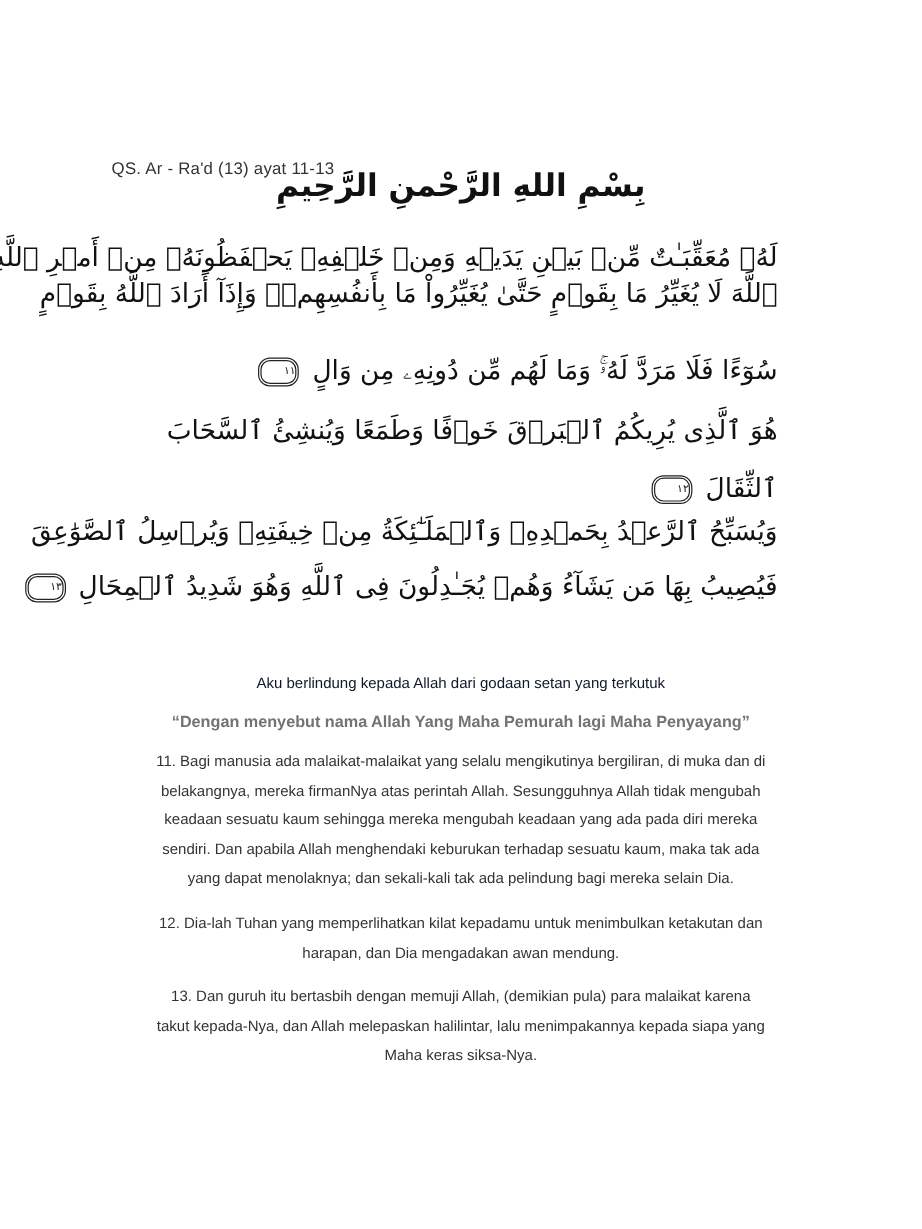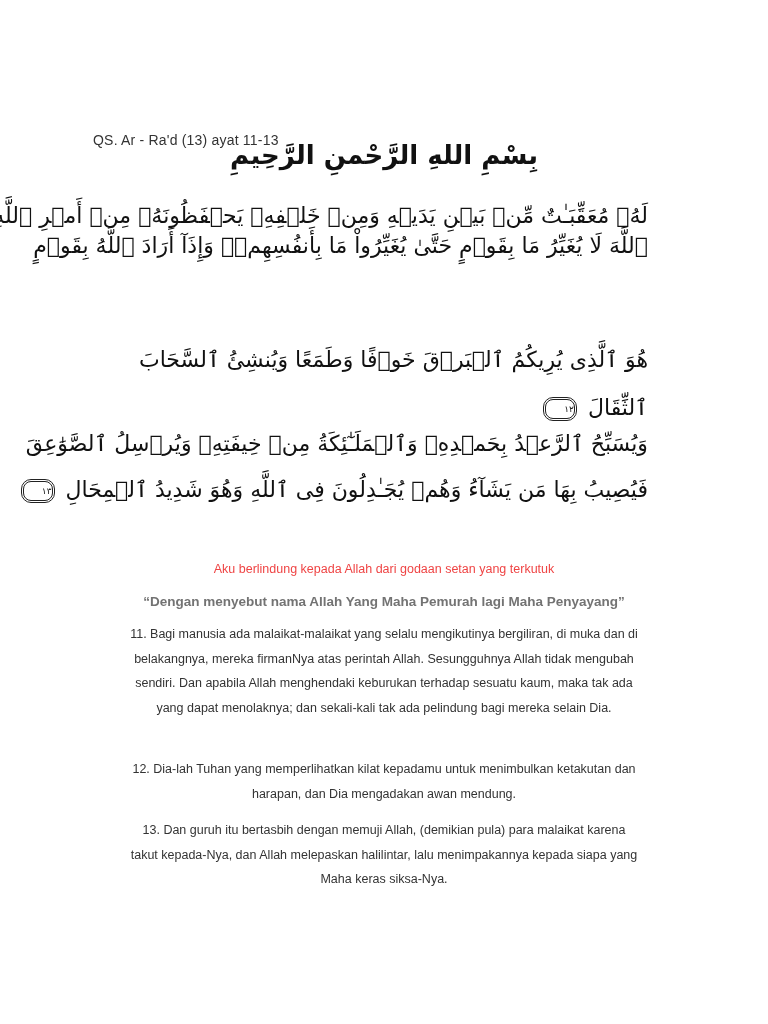--- a/index.html
+++ b/index.html
@@ -26,21 +26,21 @@
   }
   .ayah-line.short { text-align-last: right; }
   .medal {
     display: inline-block; vertical-align: middle;
     width: 28px; height: 18px; border: 3px double #222; border-radius: 10px;
     font-size: 9px; line-height: 18px; text-align: center; color: #111;
     margin: 0 4px; font-family: "DejaVu Sans", sans-serif;
   }
   .centered {
     position: absolute; left: 100px; width: 568px; text-align: center;
-    font-size: 12.5px; color: #ef4444;
+    font-size: 12.5px; color: #0f172a;
   }
   .ta-awudz { top: 562px; }
   .basmala-tr { top: 594px; font-weight: bold; font-size: 13.5px; color: #737373; }
   .para {
     position: absolute; left: 95px; width: 578px; text-align: center;
     font-size: 12.5px; color: #333; line-height: 24.6px;
   }
   .p11 { top: 622px; }
   .p12 { top: 757px; }
   .p13 { top: 818px; }
@@ -54,20 +54,24 @@
   <div class="ref-title">QS. Ar - Ra'd (13) ayat 11-13</div>
 
   <div class="basmala">بِسْمِ اللهِ الرَّحْمنِ الرَّحِيمِ</div>
 
   <div class="ayah-line" style="top:196px;">
     <span>لَهُۥ مُعَقِّبَـٰتٌ مِّنۢ بَيۡنِ يَدَيۡهِ وَمِنۡ خَلۡفِهِۦ يَحۡفَظُونَهُۥ مِنۡ أَمۡرِ ٱللَّهِۗ إِنَّ</span>
   </div>
   <div class="ayah-line" style="top:226px;">
     <span>ٱللَّهَ لَا يُغَيِّرُ مَا بِقَوۡمٍ حَتَّىٰ يُغَيِّرُواْ مَا بِأَنفُسِهِمۡۗ وَإِذَآ أَرَادَ ٱللَّهُ بِقَوۡمٍ</span>
   </div>
+  <div class="ayah-line short" style="top:290px;">
+    <span>سُوٓءًا فَلَا مَرَدَّ لَهُۥۚ وَمَا لَهُم مِّن دُونِهِۦ مِن وَالٍ</span>
+    <span class="medal">١١</span>
+  </div>
   <div class="ayah-line" style="top:340px;">
     <span>هُوَ ٱلَّذِى يُرِيكُمُ ٱلۡبَرۡقَ خَوۡفًا وَطَمَعًا وَيُنشِئُ ٱلسَّحَابَ</span>
   </div>
   <div class="ayah-line short" style="top:388px;">
     <span>ٱلثِّقَالَ</span>
     <span class="medal">١٢</span>
   </div>
   <div class="ayah-line" style="top:424px;">
     <span>وَيُسَبِّحُ ٱلرَّعۡدُ بِحَمۡدِهِۦ وَٱلۡمَلَـٰٓئِكَةُ مِنۡ خِيفَتِهِۦ وَيُرۡسِلُ ٱلصَّوَٰعِقَ</span>
   </div>
@@ -75,20 +79,21 @@
     <span>فَيُصِيبُ بِهَا مَن يَشَآءُ وَهُمۡ يُجَـٰدِلُونَ فِى ٱللَّهِ وَهُوَ شَدِيدُ ٱلۡمِحَالِ</span>
     <span class="medal">١٣</span>
   </div>
 
   <div class="centered ta-awudz">Aku berlindung kepada Allah dari godaan setan yang terkutuk</div>
   <div class="centered basmala-tr">“Dengan menyebut nama Allah Yang Maha Pemurah lagi Maha Penyayang”</div>
 
   <div class="para p11">
     <div>11. Bagi manusia ada malaikat-malaikat yang selalu mengikutinya bergiliran, di muka dan di</div>
     <div>belakangnya, mereka firmanNya atas perintah Allah. Sesungguhnya Allah tidak mengubah</div>
+    <div>keadaan sesuatu kaum sehingga mereka mengubah keadaan yang ada pada diri mereka</div>
     <div>sendiri. Dan apabila Allah menghendaki keburukan terhadap sesuatu kaum, maka tak ada</div>
     <div>yang dapat menolaknya; dan sekali-kali tak ada pelindung bagi mereka selain Dia.</div>
   </div>
 
   <div class="para p12">
     <div>12. Dia-lah Tuhan yang memperlihatkan kilat kepadamu untuk menimbulkan ketakutan dan</div>
     <div>harapan, dan Dia mengadakan awan mendung.</div>
   </div>
 
   <div class="para p13">

